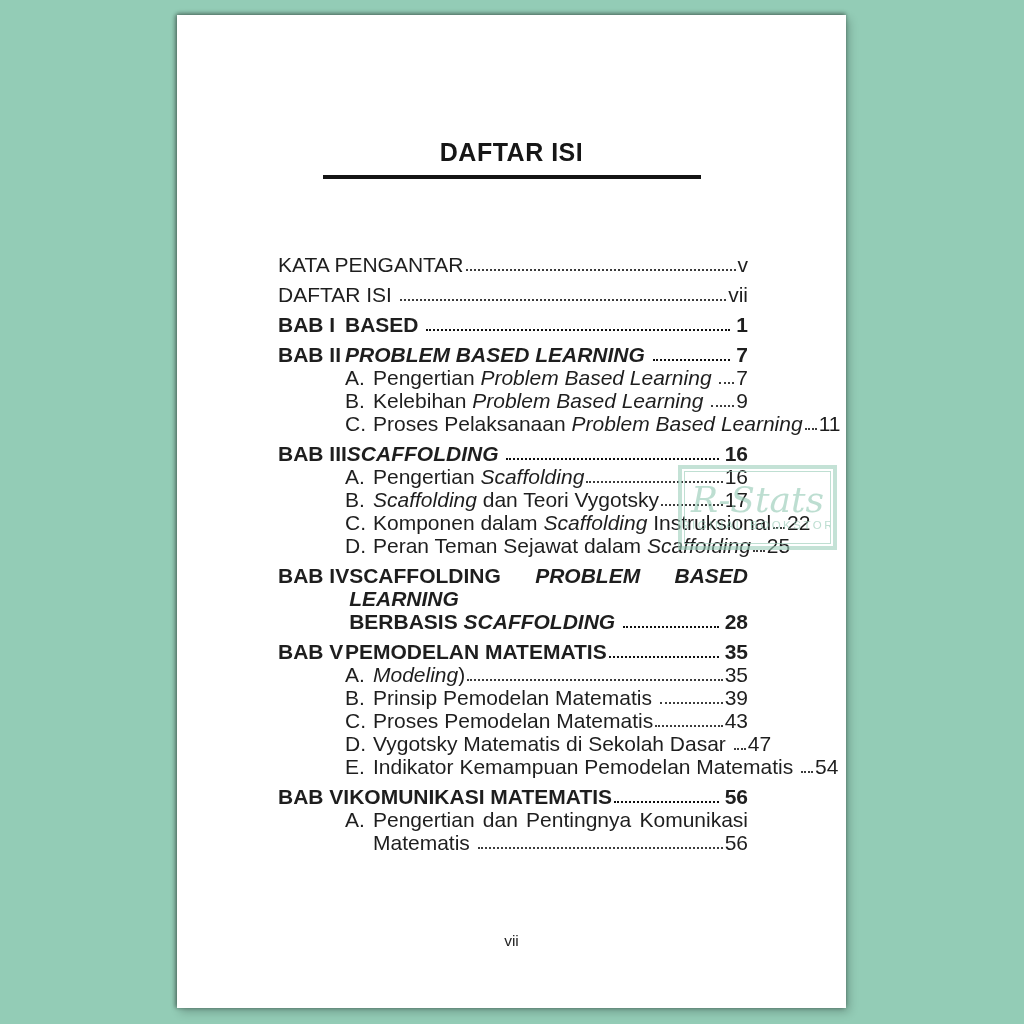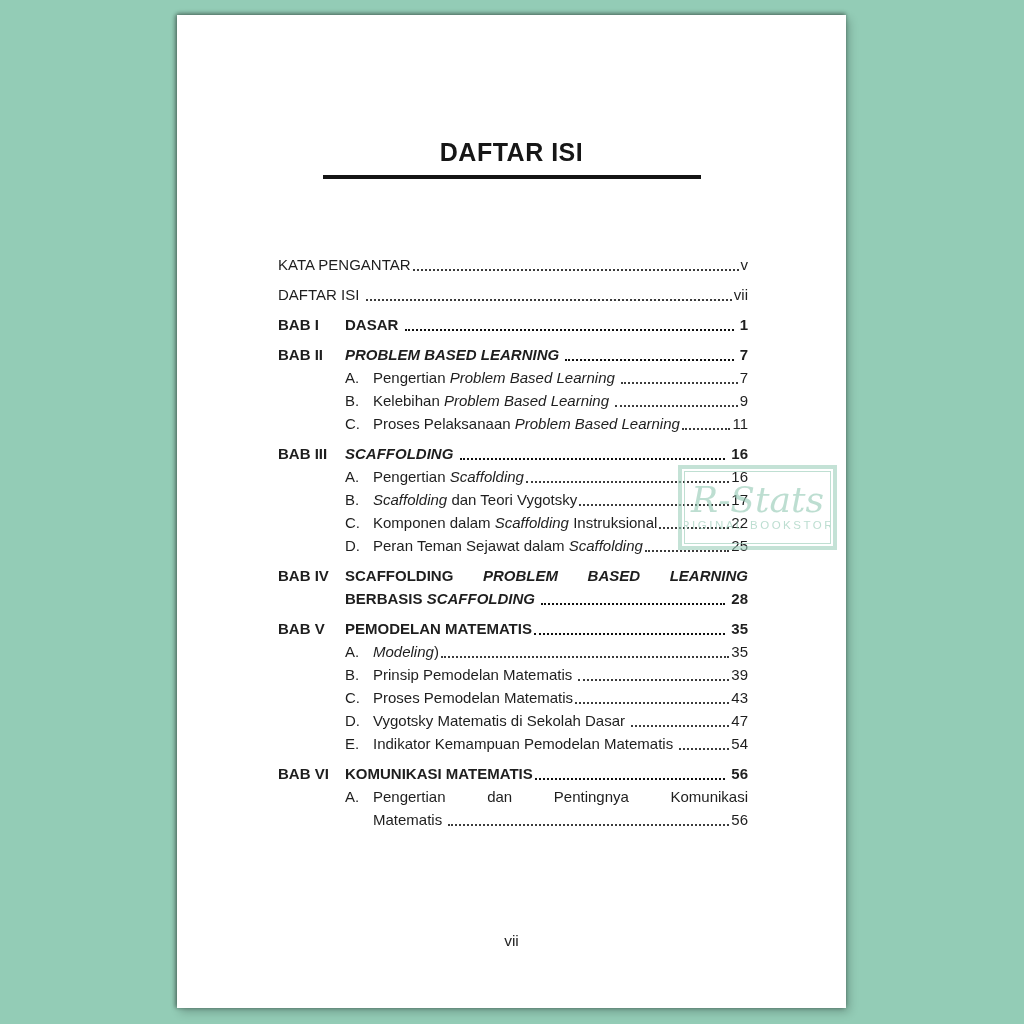--- a/index.html
+++ b/index.html
@@ -23,21 +23,21 @@
     font-weight:700; text-align:center; letter-spacing:.5px;
     color:#161616;
   }
   .title-rule {
     width:378px; height:4px; background:#141414;
     margin:8px auto 0 auto;
   }
   .toc {
     margin:74px 98px 0 101px;
     width:470px;
-    font-size:15px; line-height:23px;
+    font-size:21px; line-height:23px;
   }
   .entry { margin-bottom:7px; }
   .entry:last-child { margin-bottom:16px; }
   .row { display:flex; align-items:flex-start; }
   .lbl { flex:0 0 67px; white-space:nowrap; }
   .letter { flex:0 0 28px; }
   .body { flex:1 1 auto; min-width:0; }
   .ch .row.main { font-weight:700; }
   .ch .row.main .dots { border-bottom-color:#101010; margin-right:6px; }
   .jline { text-align:justify; text-align-last:justify; }
@@ -110,21 +110,21 @@
               <span class="pg">vii</span>
             </div>
           </div>
         </div>
       </div>
       <div class="entry ch">
         <div class="row main">
           <span class="lbl">BAB I</span>
           <div class="body">
             <div class="dotrow">
-              <span class="txt"><span>DASAR </span></span>
+              <span class="txt"><span>BASED </span></span>
               <span class="dots"></span>
               <span class="pg">1</span>
             </div>
           </div>
         </div>
       </div>
       <div class="entry ch">
         <div class="row main">
           <span class="lbl">BAB II</span>
           <div class="body">

